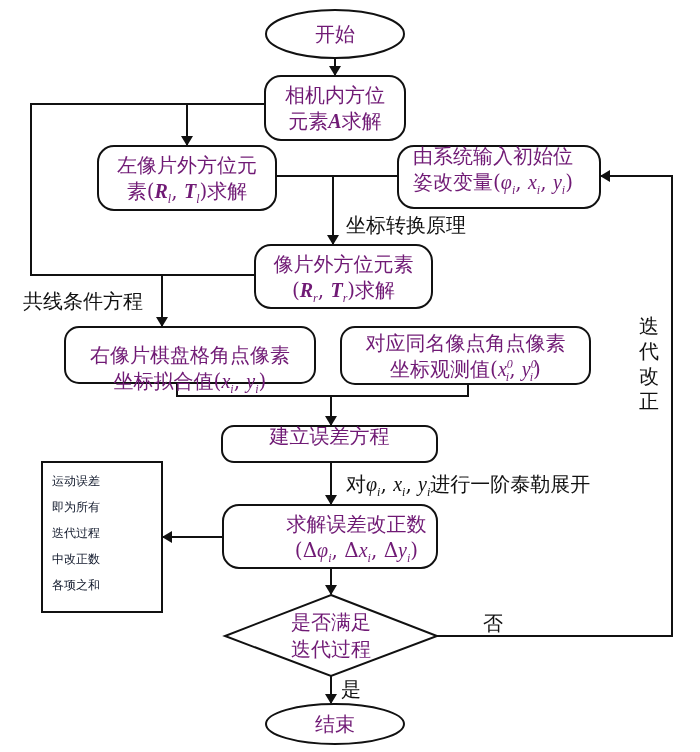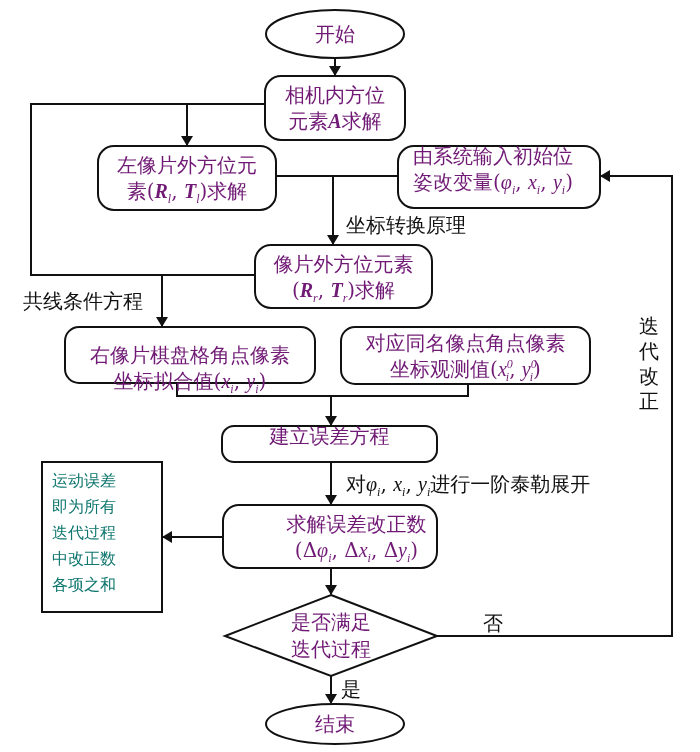--- a/index.html
+++ b/index.html
@@ -8,21 +8,21 @@
   #diagram { position: absolute; left: 0; top: 0; }
   .node-text { position: absolute; display: flex; flex-direction: column;
                align-items: center; justify-content: center; text-align: center;
                font-size: 20px; line-height: 26px; color: #701a75; white-space: nowrap; }
   .node-text span { display: block; }
   .math { font-family: "Liberation Serif", serif; font-style: italic; }
   .bold { font-weight: bold; }
   sub, sup { font-size: 12px; line-height: 0; }
   .label { position: absolute; font-size: 20px; line-height: 24px; color: #111; white-space: nowrap; }
   .vlabel { position: absolute; font-size: 20px; line-height: 25px; width: 24px; text-align: center; color:#111; }
-  .side-text { position: absolute; font-size: 16px; line-height: 26px; color:#0f766e; }
+  .side-text { position: absolute; font-size: 12px; line-height: 26px; color:#0f172a; }
 </style>
 </head>
 <body>
 
 <svg id="diagram" width="700" height="752" viewBox="0 0 700 752">
   <defs>
     <marker id="arrow" markerWidth="10" markerHeight="12" refX="9" refY="6" orient="auto" markerUnits="userSpaceOnUse">
       <path d="M0,0 L10,6 L0,12 Z" fill="#111"></path>
     </marker>
   </defs>

